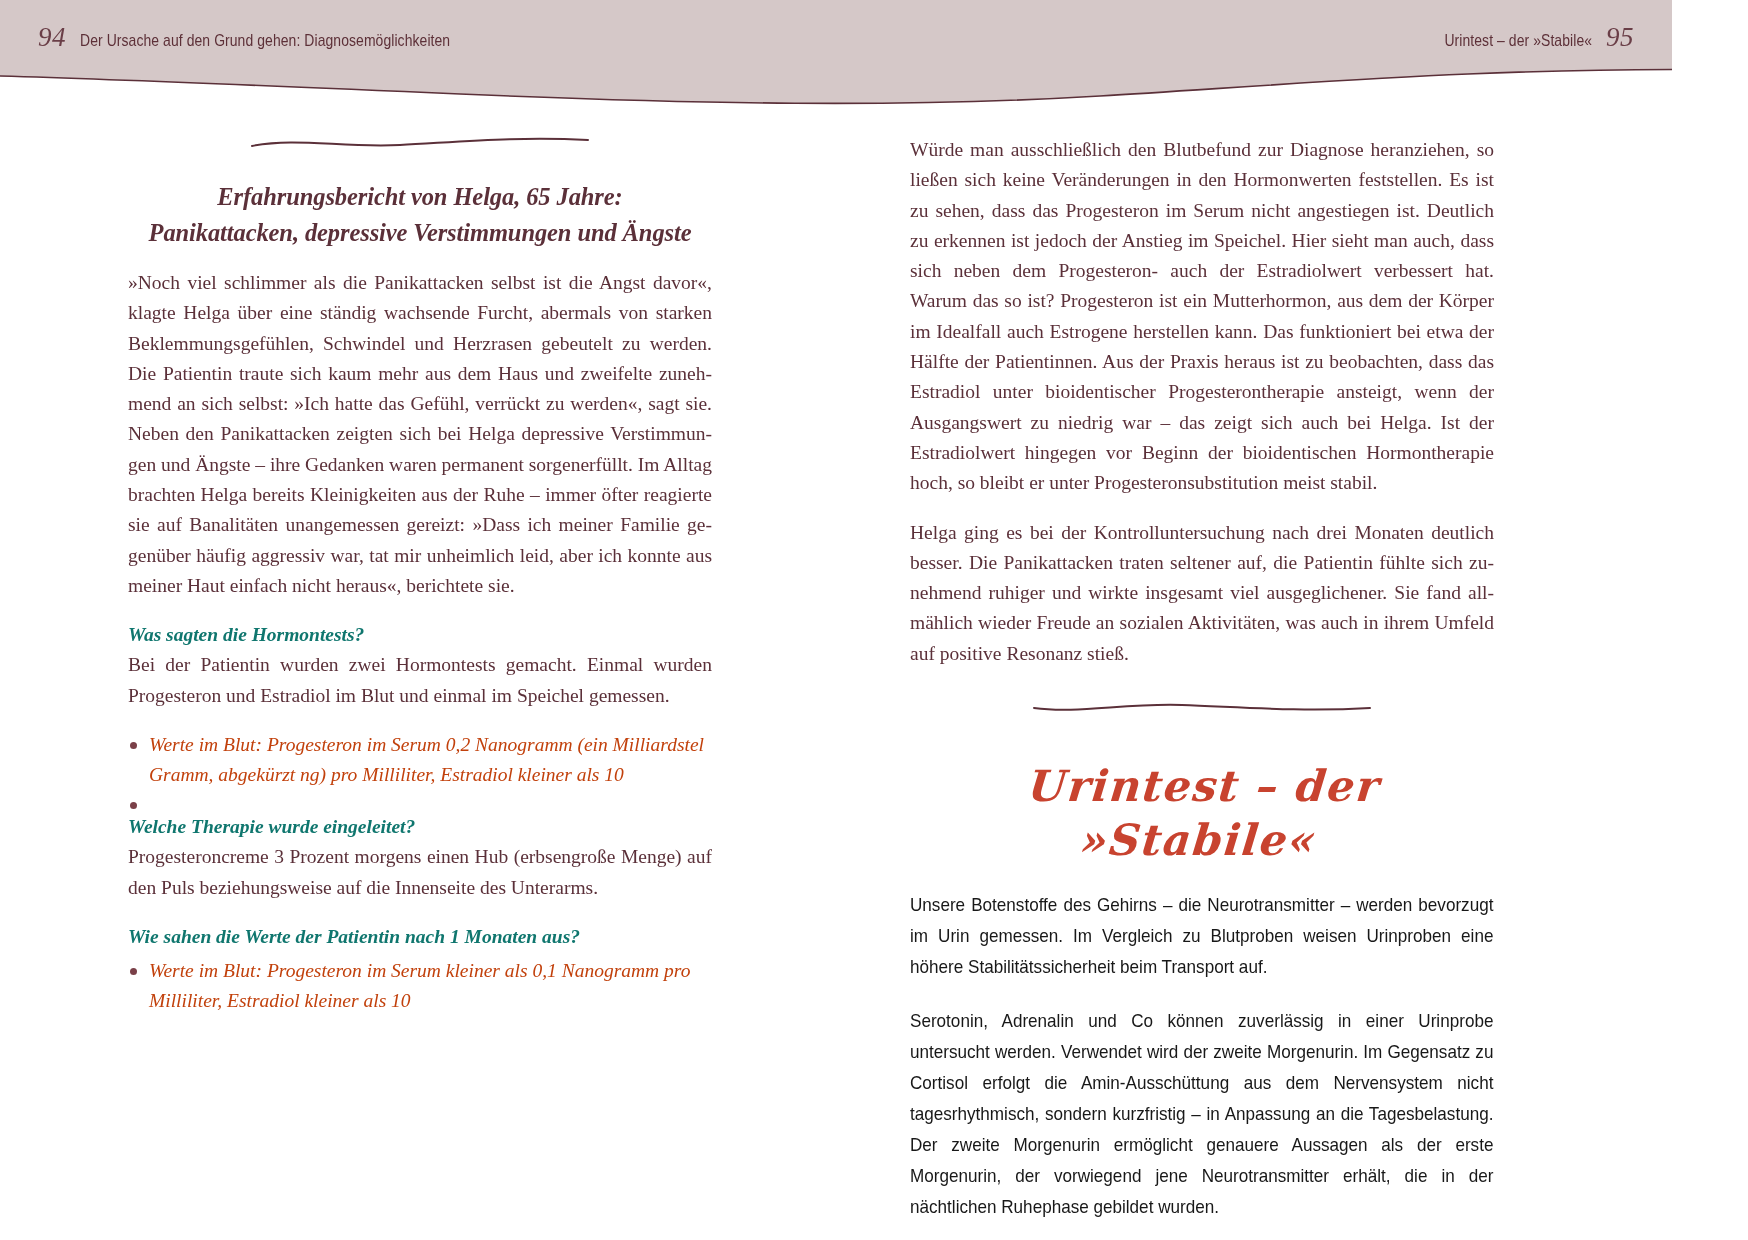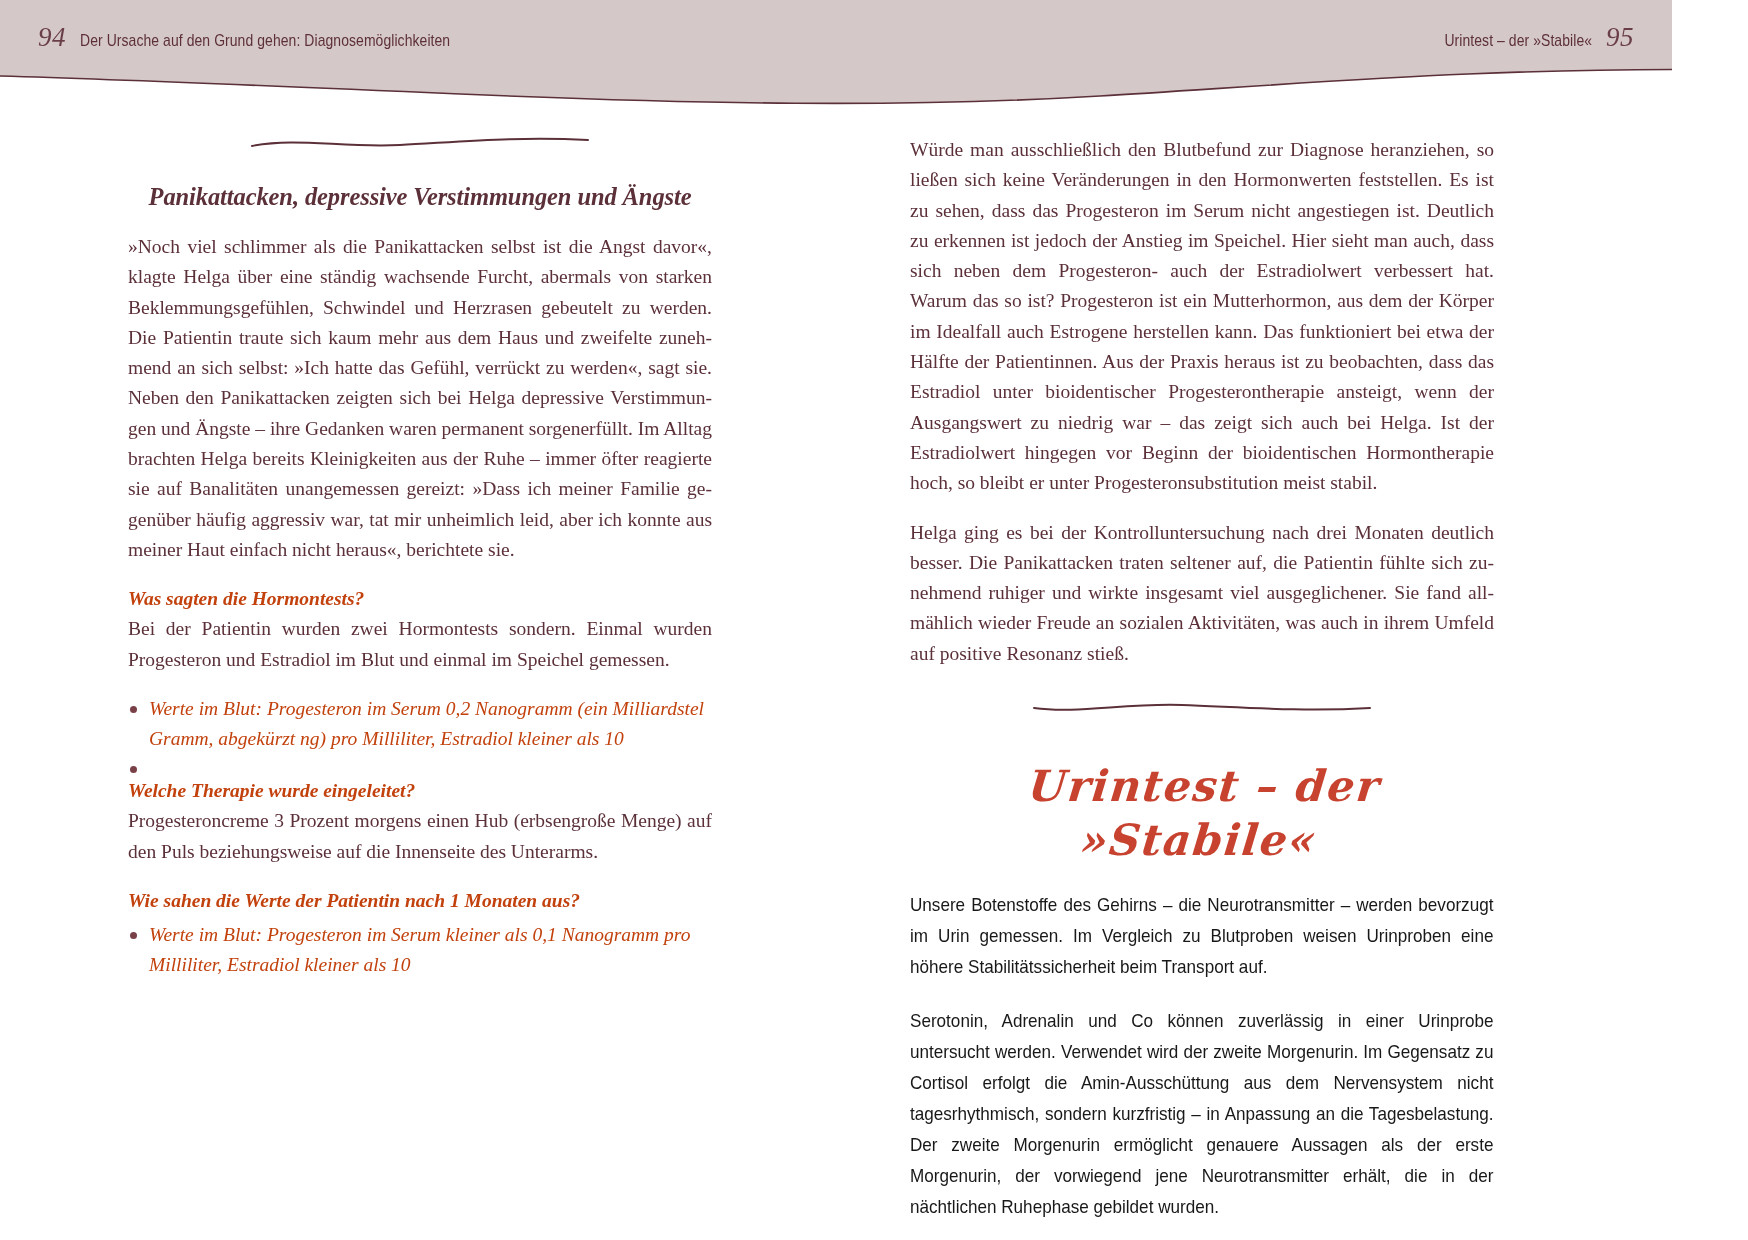--- a/index.html
+++ b/index.html
@@ -106,21 +106,21 @@
   }
   .case-title .line { display: block; white-space: nowrap; }
 
   
   .sub-head {
     font-family: "Liberation Serif", "DejaVu Serif", serif;
     font-style: italic;
     font-weight: bold;
     font-size: 19.5px;
     line-height: 30px;
-    color: #c2410c;
+    color: #0f766e;
     margin: 0 0 0 0;
   }
   .block-gap { margin-top: 22px; }
 
   
   ul.bullets {
     list-style: none;
     margin: 13px 0 0 0;
     padding: 0;
   }
@@ -197,27 +197,28 @@
     <span class="folio">95</span>
   </div>
 
   <div class="col col-left">
 
     <svg class="squiggle" viewBox="0 0 340 16" xmlns="http://www.w3.org/2000/svg" aria-hidden="true">
       <path d="M2,11 C46,2 92,13 150,10 C208,7 268,1 338,5" fill="none" stroke="#5b3039" stroke-width="2" stroke-linecap="round"></path>
     </svg>
 
     <h1 class="case-title">
+      <span class="line">Erfahrungsbericht von Helga, 65 Jahre:</span>
       <span class="line">Panikattacken, depressive Verstimmungen und Ängste</span>
     </h1>
 
     <p class="serif-body">»Noch viel schlimmer als die Panikattacken selbst ist die Angst davor«, klagte Helga über eine ständig wachsende Furcht, abermals von starken Beklemmungsgefühlen, Schwindel und Herzrasen gebeutelt zu werden. Die Patientin traute sich kaum mehr aus dem Haus und zweifelte zuneh­mend an sich selbst: »Ich hatte das Gefühl, verrückt zu werden«, sagt sie. Neben den Panikattacken zeigten sich bei Helga depressive Verstimmun­gen und Ängste – ihre Gedanken waren permanent sorgenerfüllt. Im Alltag brachten Helga bereits Kleinigkeiten aus der Ruhe – immer öfter reagierte sie auf Banalitäten unangemessen gereizt: »Dass ich meiner Familie ge­genüber häufig aggressiv war, tat mir unheimlich leid, aber ich konnte aus meiner Haut einfach nicht heraus«, berichtete sie.</p>
 
     <h2 class="sub-head">Was sagten die Hormontests?</h2>
-    <p class="serif-body">Bei der Patientin wurden zwei Hormontests sondern. Einmal wurden Progesteron und Estradiol im Blut und einmal im Speichel gemessen.</p>
+    <p class="serif-body">Bei der Patientin wurden zwei Hormontests gemacht. Einmal wurden Progesteron und Estradiol im Blut und einmal im Speichel gemessen.</p>
 
     <ul class="bullets">
       <li>
         <span class="dot"></span>
         <span>Werte im Blut: Progesteron im Serum 0,2 Nanogramm (ein Milliardstel Gramm, abgekürzt ng) pro Milliliter, Estradiol kleiner als 10</span>
       </li>
       <li>
         <span class="dot"></span>
       </li>
     </ul>

